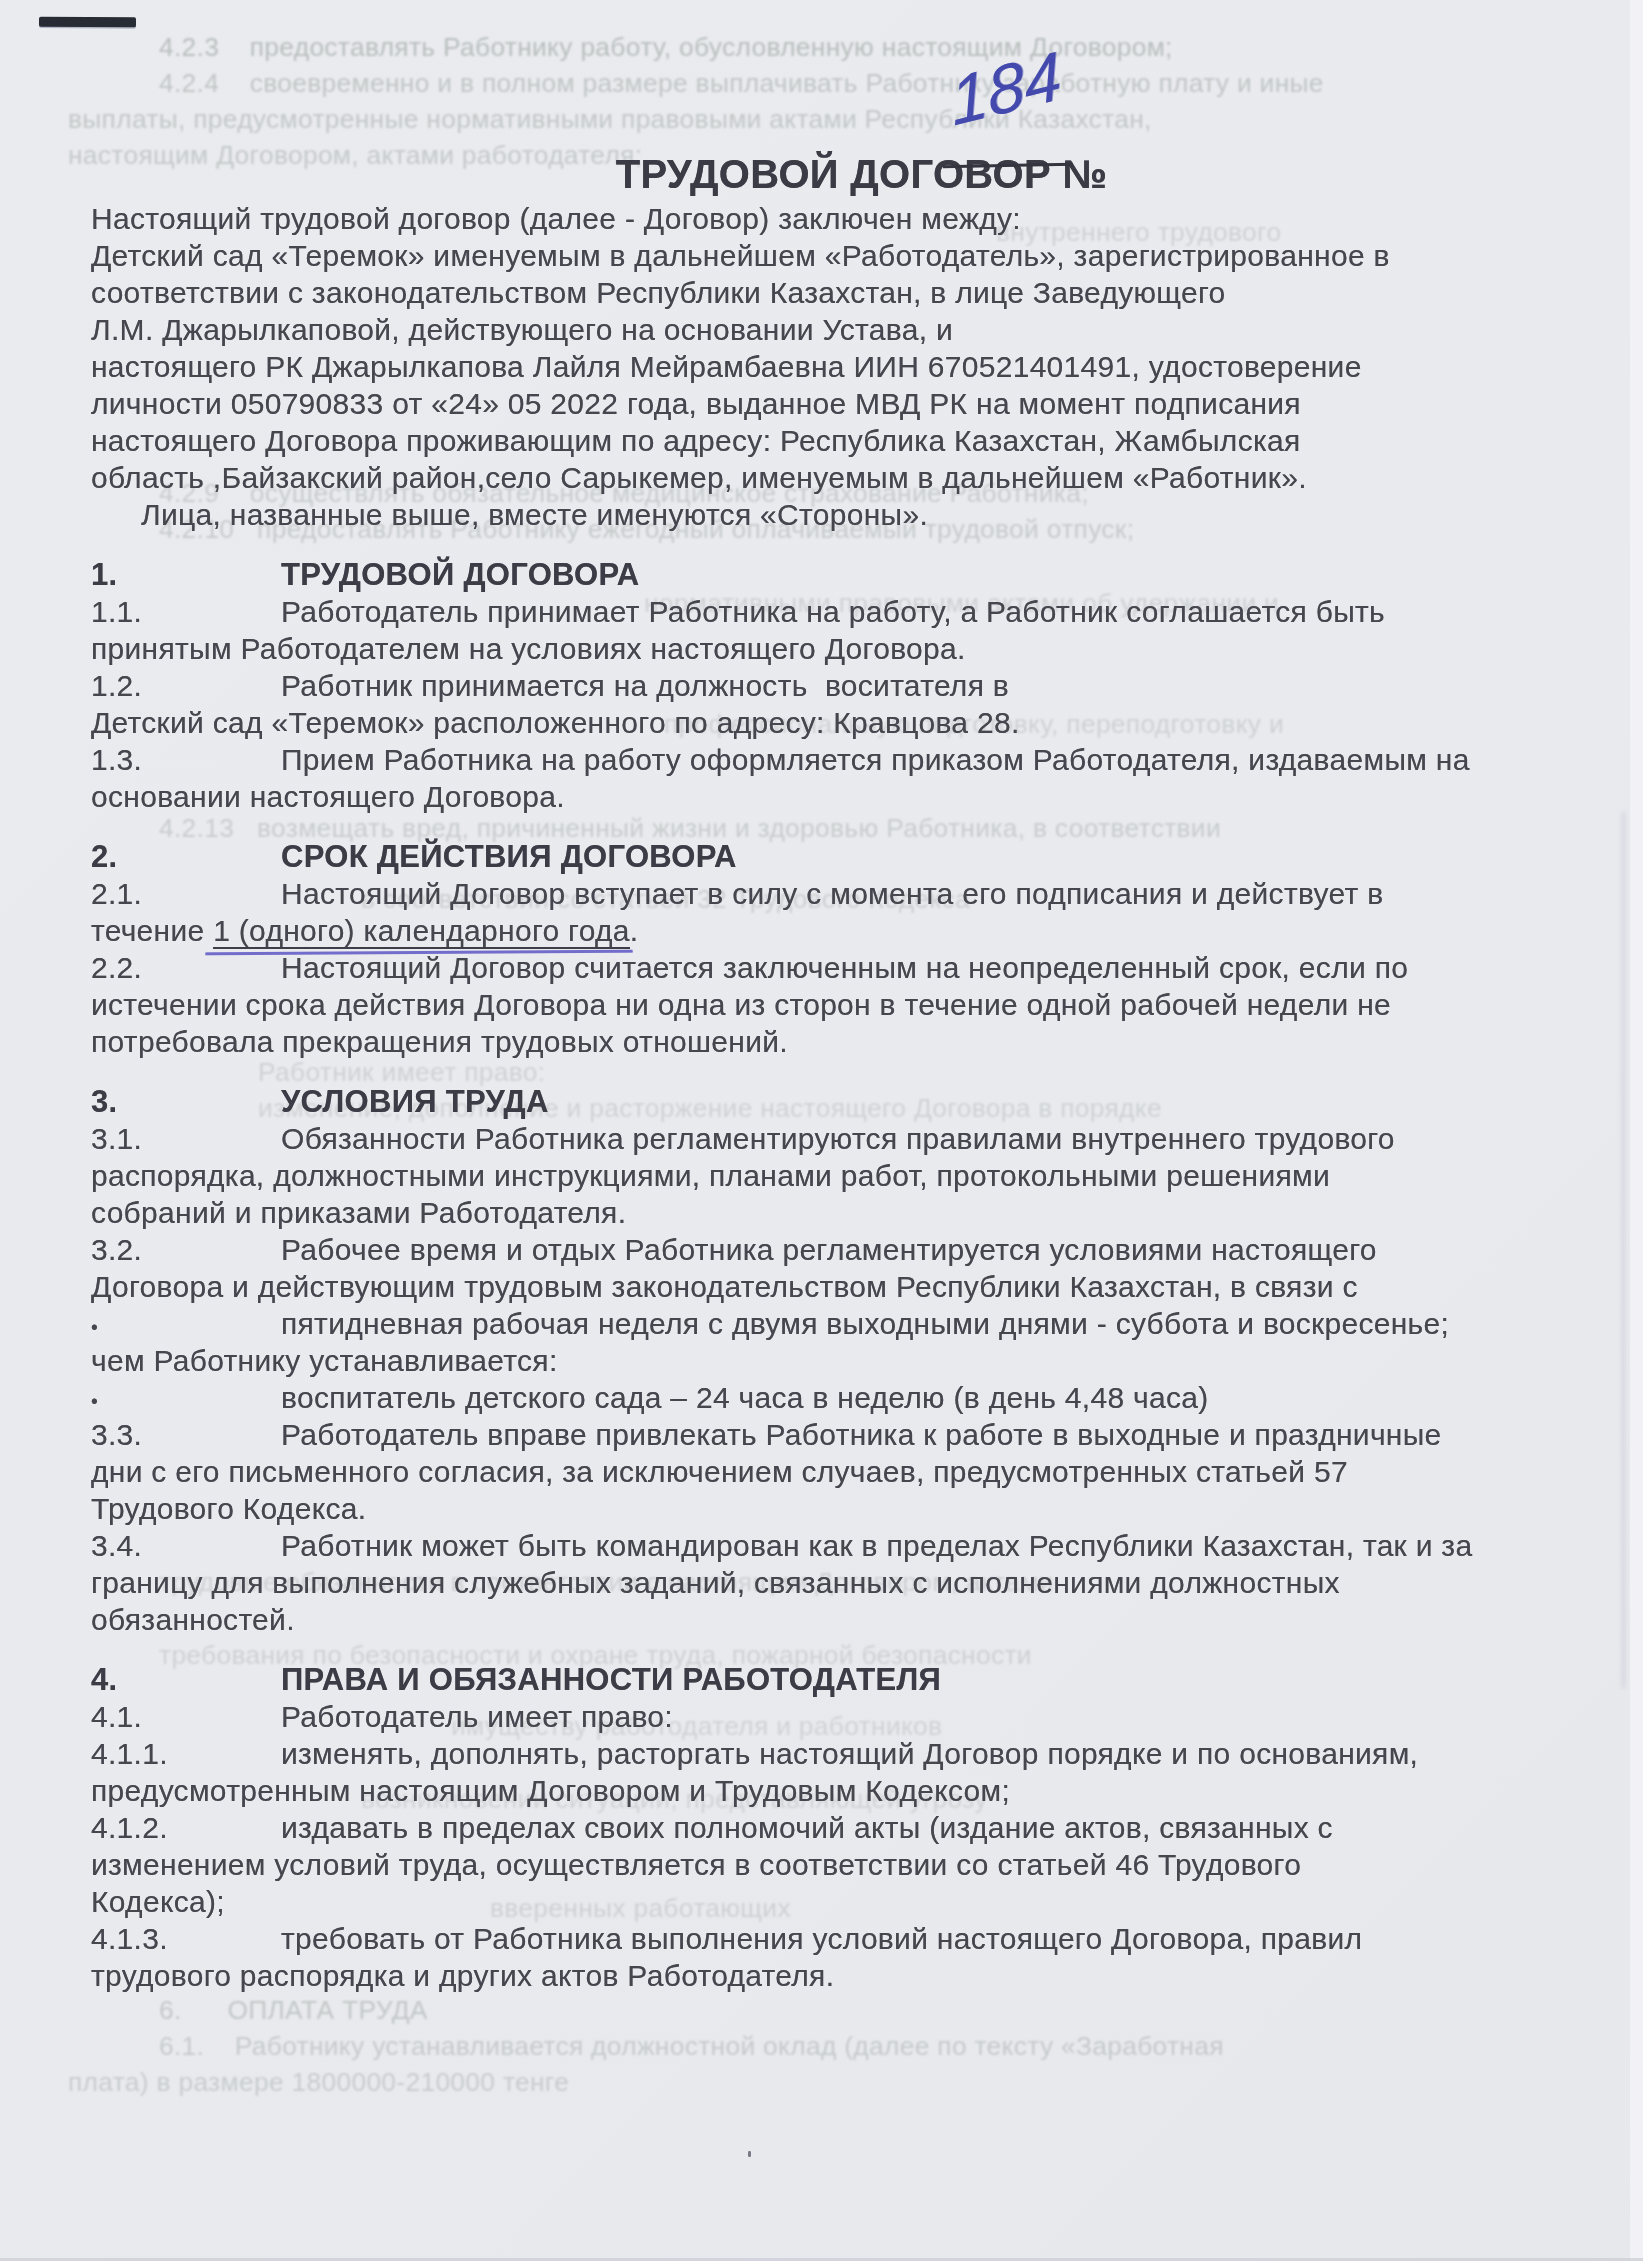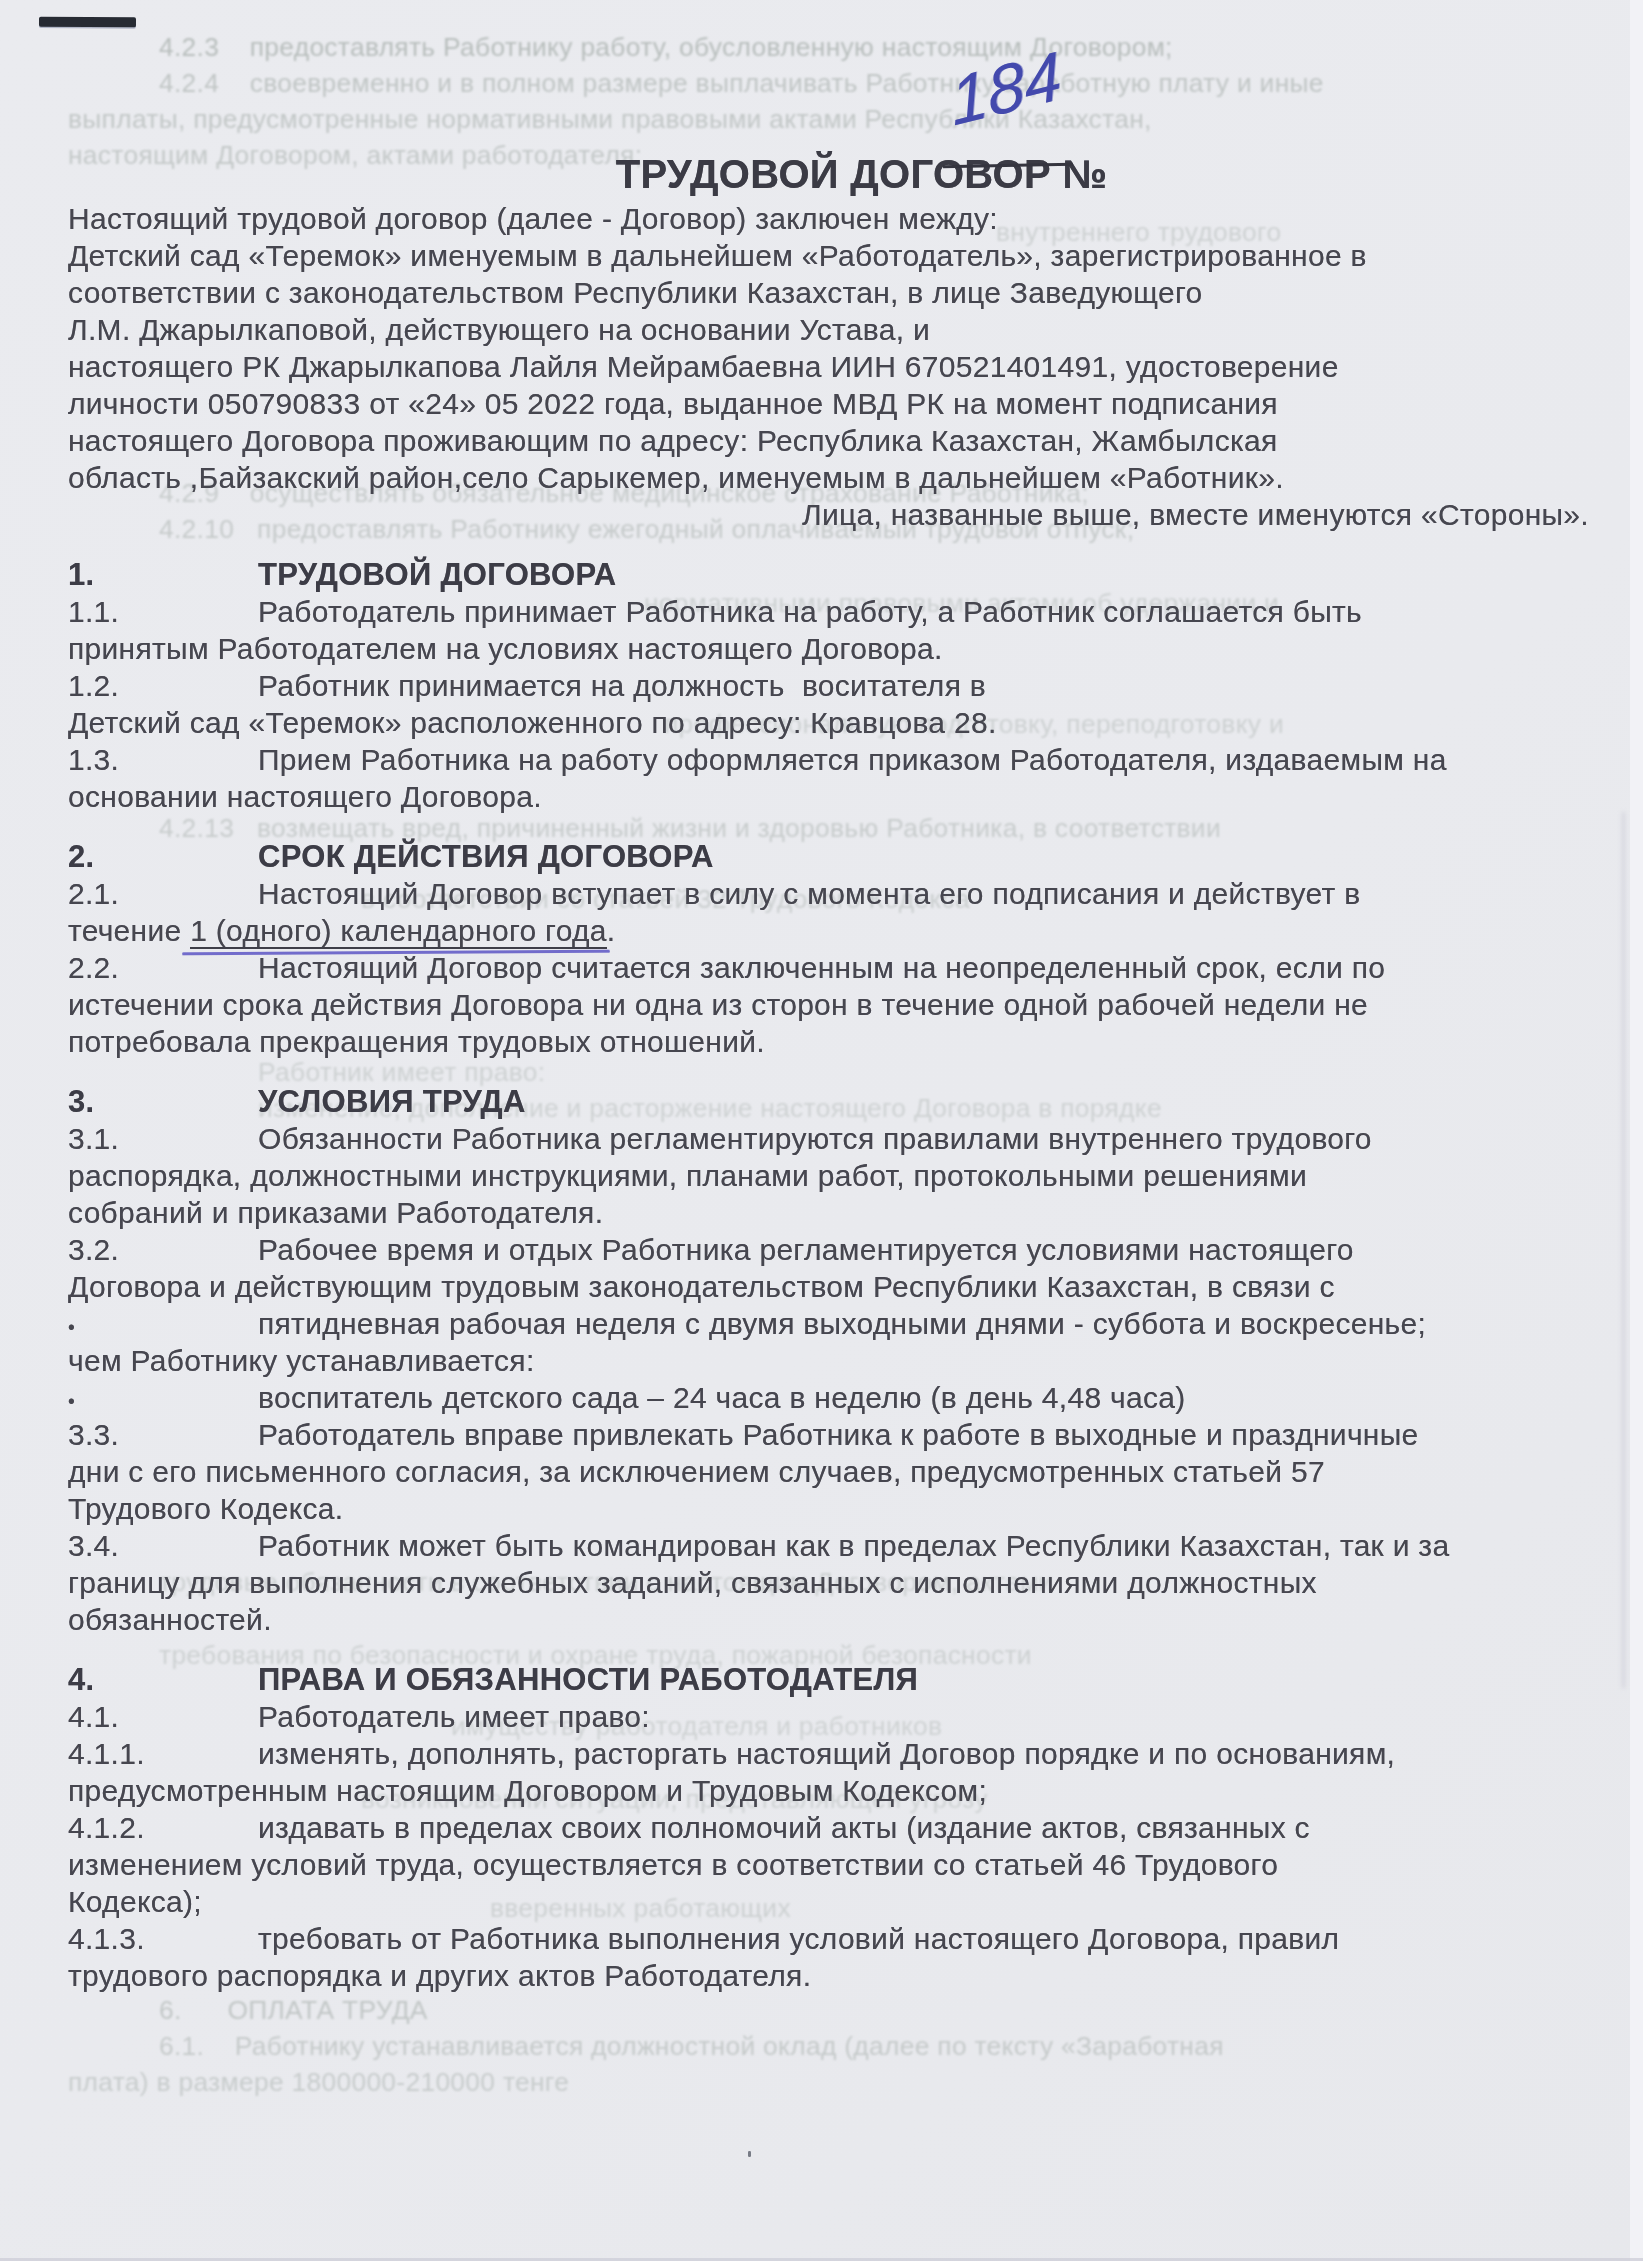--- a/index.html
+++ b/index.html
@@ -14,23 +14,24 @@
   .bleed{
     position:absolute;white-space:pre;font-size:26.4px;letter-spacing:0.3px;
     color:#87928b;filter:blur(1.1px);
   }
   
   #doc-flow{position:absolute;left:68px;top:200px;width:1521px;z-index:2;}
   .line{
     height:37px;line-height:37px;font-size:30px;letter-spacing:0.3px;
     white-space:pre;color:#46464f;
     text-shadow:0 0 0.6px rgba(62,62,72,.6);
+    margin-left:23px;
   }
   .h{font-weight:bold;font-size:31px;color:#3c3c46;}
-  .ci{padding-left:50px;text-align:right;}
+  .ci{padding-left:50px;}
   .num{display:inline-block;width:190px;}
   .bmark{font-size:19.3px;}
   .gap{height:23px;}
   .u{border-bottom:2.6px solid #3e3e48;position:relative;}
   .u::after{ 
     content:"";position:absolute;left:-7.7px;right:-3.9px;bottom:-7px;height:2.6px;
     background:#5e57c5;opacity:.85;transform:rotate(-.35deg);
     border-radius:1.9px;filter:blur(0.4px);
   }
   

